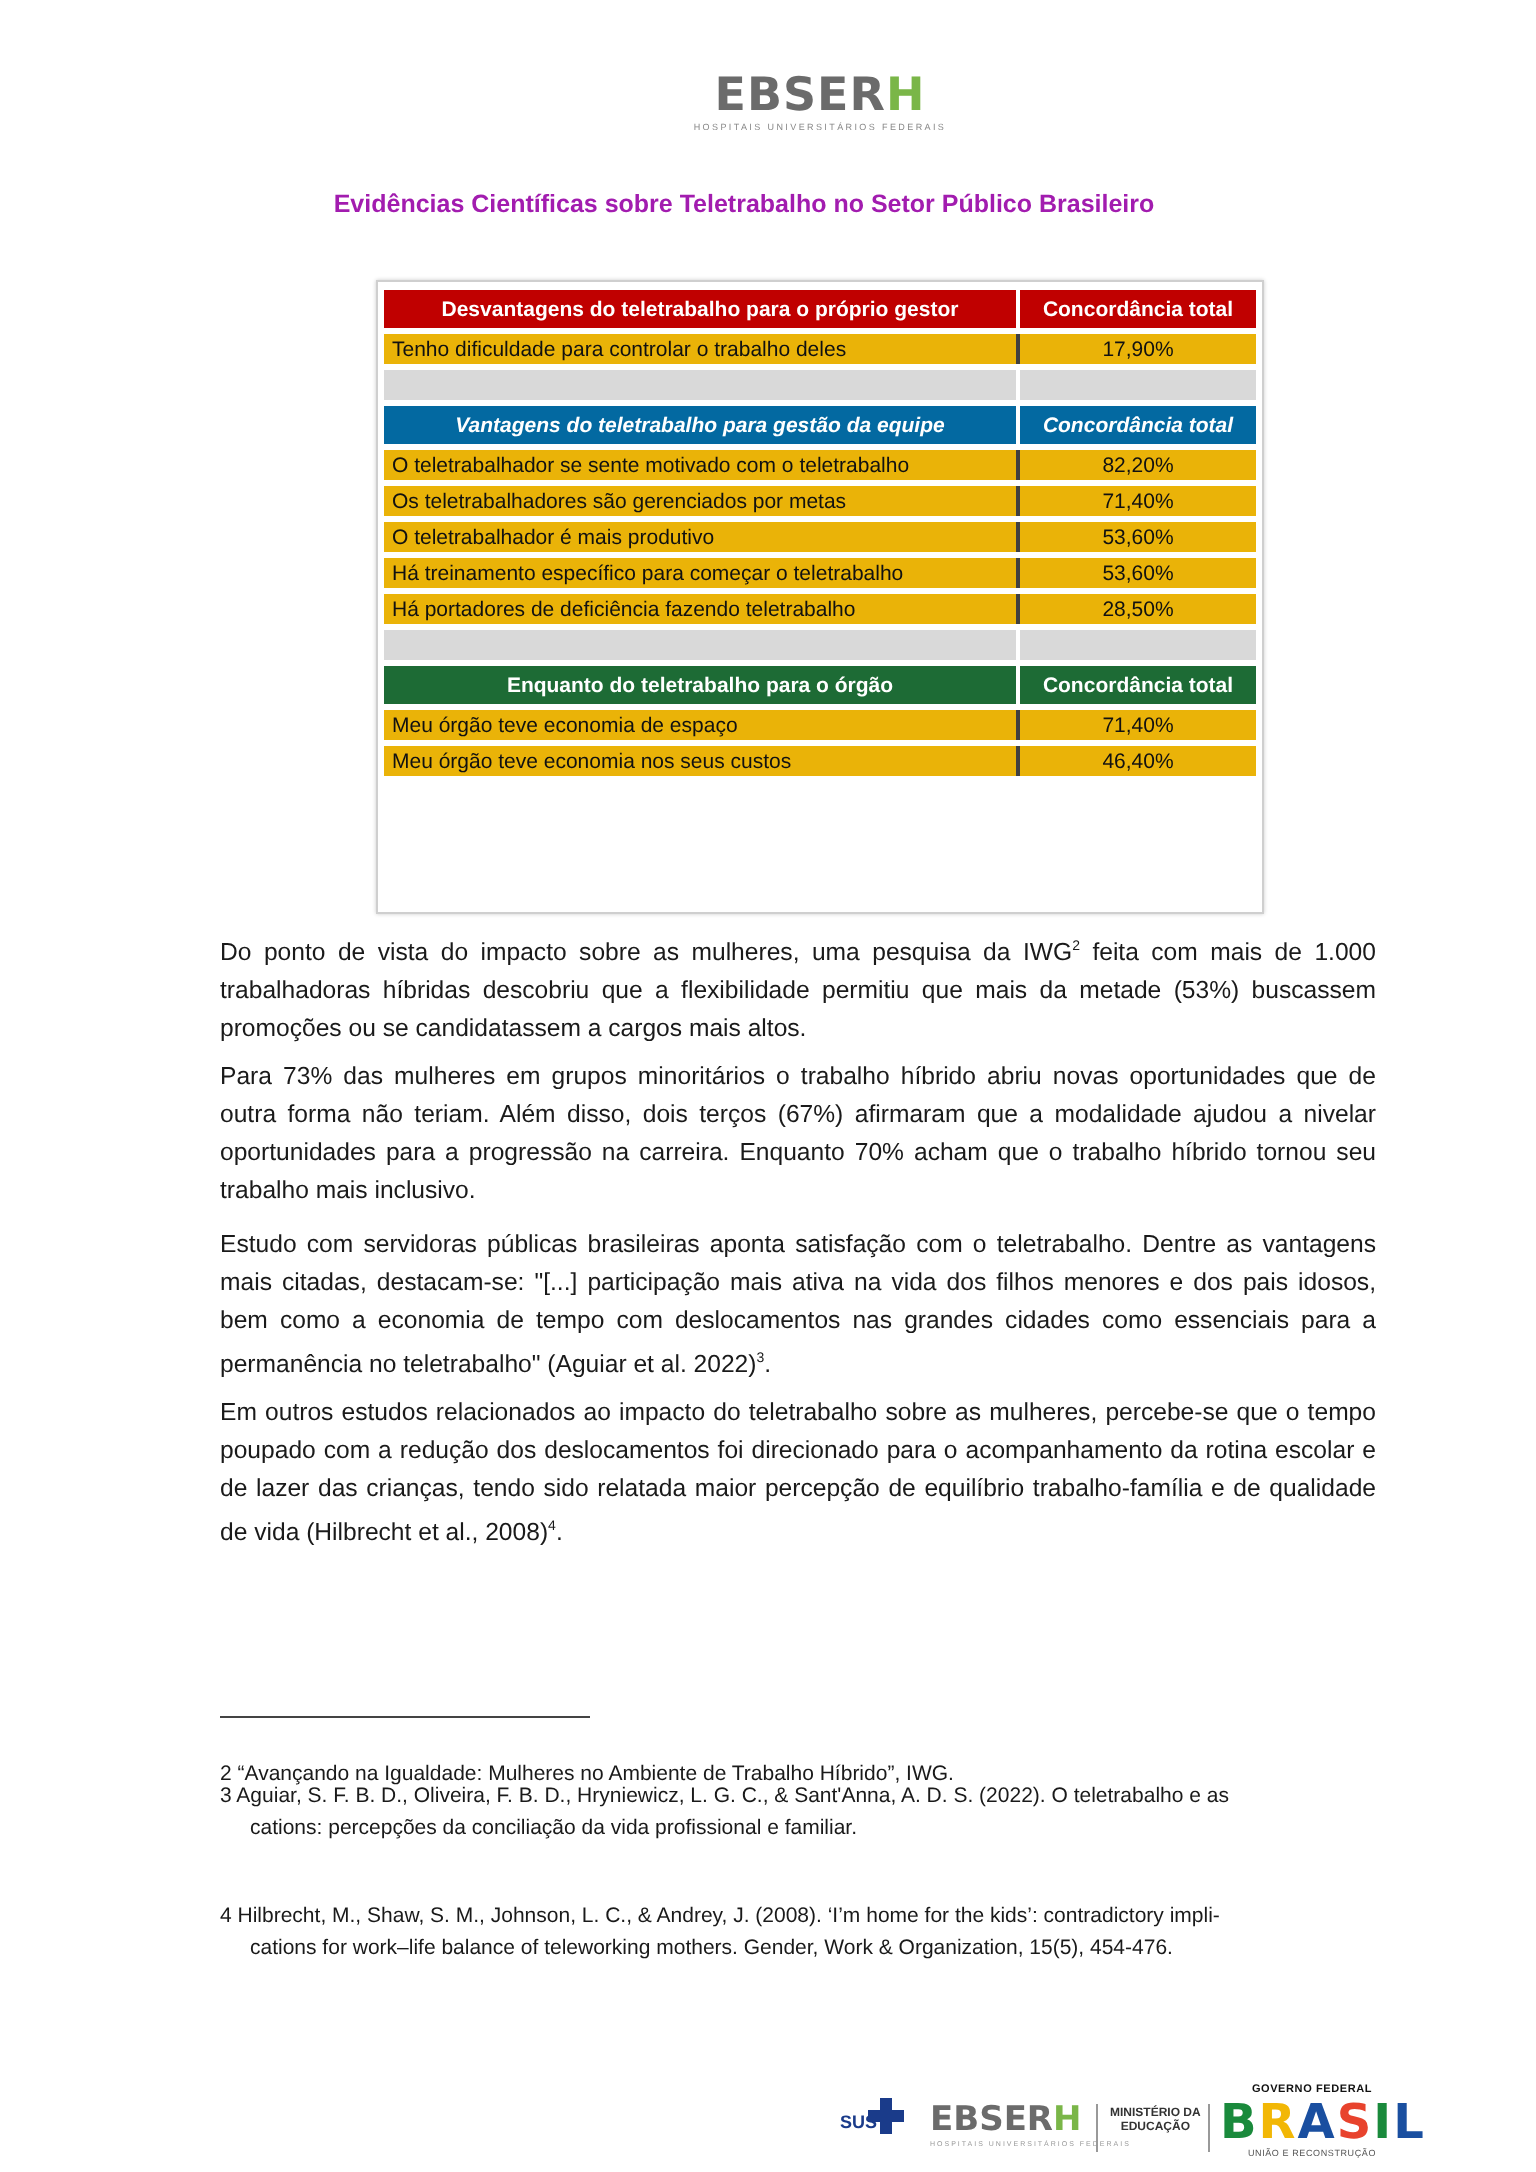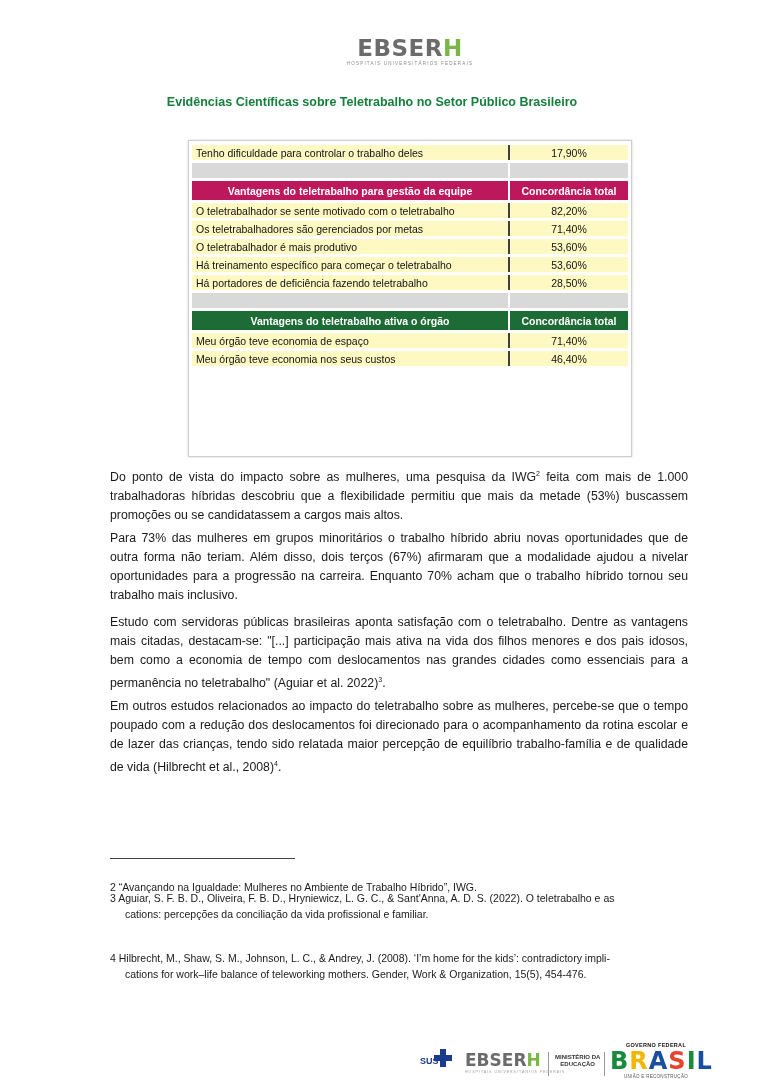--- a/index.html
+++ b/index.html
@@ -1,32 +1,32 @@
 <!DOCTYPE html>
 <html><head>
 <meta charset="utf-8">
 <style>
   html, body { margin:0; padding:0; background:#fff; }
   body { width:768px; height:1086px; position:relative; overflow:hidden; font-family:"Liberation Sans", sans-serif; color:#222; }
   .logo-top { position:absolute; left:340px; top:36px; width:140px; text-align:center; }
   .logo-top .brand { font-family:"DejaVu Sans", sans-serif; font-weight:bold; font-size:23px; letter-spacing:0.5px; color:#6b6b6b; line-height:24px; }
   .logo-top .brand .h { color:#7ab648; }
   .logo-top .sub { font-size:4.5px; letter-spacing:1.2px; color:#888; margin-top:1px; }
-  .title { position:absolute; left:0; width:744px; text-align:center; font-weight:bold; font-size:12.5px; color:#15803d; }
+  .title { position:absolute; left:0; width:744px; text-align:center; font-weight:bold; font-size:12.5px; color:#a21caf; }
   .title.t1 { top:95px; }
   .title.t2 { top:112px;margin-top:31px; }
   .table-wrap { position:absolute; left:188px; top:140px; width:442px; height:315px; border:1px solid #cfcfcf; box-shadow:0 0 2px #ccc; background:#fff; }
   table { border-collapse:separate; border-spacing:0 3px; width:436px; margin:1px 3px; font-size:10.5px; }
   td { padding:0 4px; height:15px; }
   .hdr td { color:#fff; font-weight:bold; text-align:center; height:19px; font-size:10.5px; }
   .hdr.red td { background:#c00000; }
-  .hdr.blue td { background:#be185d; }
+  .hdr.blue td { background:#0369a1;font-style:italic; }
   .hdr.green td { background:#1d6b35; }
   .hdr td.c2 { border-left:2px solid #fff; }
-  .row td { background:#fef9c3; color:#111; }
+  .row td { background:#eab308; color:#111; }
   .row td.c2 { text-align:center; border-left:2px solid #404040; width:110px; }
   .spacer td { background:#d9d9d9; height:15px; }
   .para { position:absolute; left:110px; width:578px; font-size:12.3px; line-height:19px; text-align:justify; color:#1a1a1a; }
   .para sup { font-size:7px; }
   .fn-rule { position:absolute; left:110px; top:858px; width:185px; border-top:1px solid #444; }
   .fn { position:absolute; left:110px; width:578px; font-size:10.5px; line-height:16px; color:#1a1a1a; }
   .fn .indent { padding-left:15px; display:block; }
   .footer-logos { position:absolute; top:1040px; left:420px; height:44px; width:290px; }
   .sus { position:absolute; left:0; top:16px; font-weight:bold; font-size:9px; color:#1a3b8a; }
   .sus-cross { position:absolute; left:14px; top:9px; width:18px; height:18px; }
@@ -50,20 +50,24 @@
   <div class="brand"><span>EBSER</span><span class="h">H</span></div>
   <div class="sub">HOSPITAIS UNIVERSITÁRIOS FEDERAIS</div>
 </div>
 
 <div class="title t1">Evidências Científicas sobre Teletrabalho no Setor Público Brasileiro</div>
 <div class="title t2">Percepções de Gestores</div>
 
 <div class="table-wrap">
   <table>
     <tbody>
+        <tr class="hdr red">
+      <td>Desvantagens do teletrabalho para o próprio gestor</td>
+      <td class="c2">Concordância total</td>
+    </tr>
     <tr class="row">
           <td>Tenho dificuldade para controlar o trabalho deles</td>
           <td class="c2">17,90%</td>
         </tr>
     <tr class="spacer">
           <td></td>
           <td class="c2" style="border-left:2px solid #fff"></td>
         </tr>
 
     <tr class="hdr blue">
@@ -89,21 +93,21 @@
     <tr class="row">
           <td>Há portadores de deficiência fazendo teletrabalho</td>
           <td class="c2">28,50%</td>
         </tr>
     <tr class="spacer">
           <td></td>
           <td class="c2" style="border-left:2px solid #fff"></td>
         </tr>
 
     <tr class="hdr green">
-      <td>Vantagens do teletrabalho ativa o órgão</td>
+      <td>Enquanto do teletrabalho para o órgão</td>
       <td class="c2">Concordância total</td>
     </tr>
     <tr class="row">
           <td>Meu órgão teve economia de espaço</td>
           <td class="c2">71,40%</td>
         </tr>
     <tr class="row">
           <td>Meu órgão teve economia nos seus custos</td>
           <td class="c2">46,40%</td>
         </tr>

